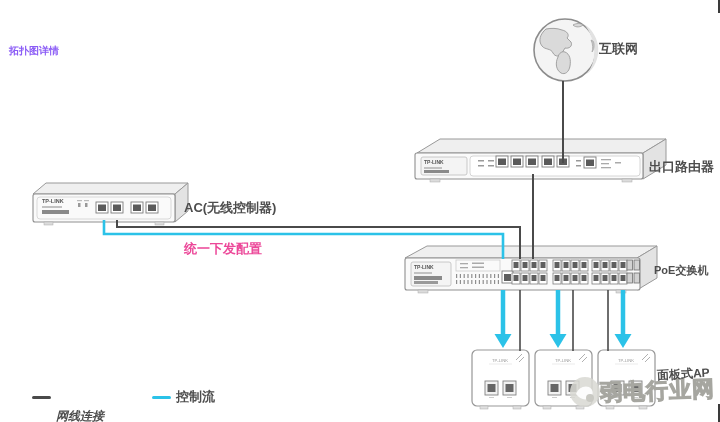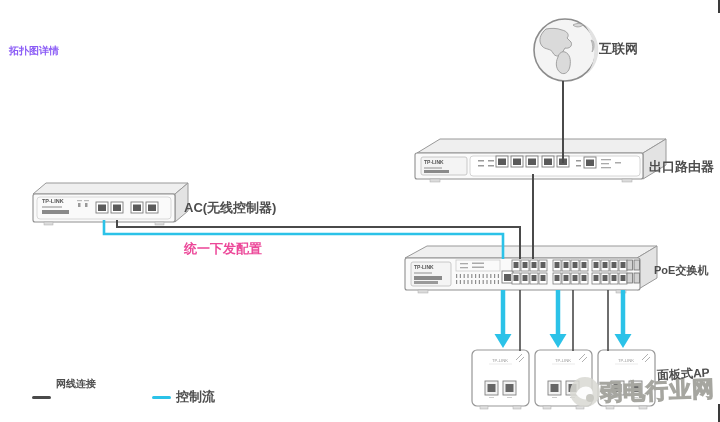--- a/index.html
+++ b/index.html
@@ -9,21 +9,21 @@
   #page-title{left:9px;top:45px;font-size:10px;color:#8b5cf6;}
   #internet-label{left:599px;top:42px;font-size:13px;}
   #router-label{left:649px;top:160px;font-size:13px;}
   #ac-label{left:184px;top:201px;font-size:13px;}
   #switch-label{left:654px;top:264px;font-size:11px;}
   #ap-label{left:657px;top:368px;font-size:12px;transform:rotate(-3deg);}
   #config-push{left:184px;top:242px;font-size:13px;color:#ec4899;}
   .legend-swatch{position:absolute;width:19px;height:3px;border-radius:2px;top:396px;}
   #legend-cable-swatch{left:32px;background:#4a4a4a;}
   #legend-control-swatch{left:152px;background:#2bc2e8;}
-  #legend-cable-label{left:56px;top:378px;font-size:10px;}
+  #legend-cable-label{left:56px;top:410px;font-size:12px;font-style:italic;}
   #legend-control-label{left:176px;top:390px;font-size:13px;}
   #watermark{position:absolute;left:566px;top:372px;width:154px;height:42px;pointer-events:none;}
   #watermark-text{position:absolute;left:34px;top:4px;font-size:22px;font-weight:700;
      letter-spacing:1px;color:#ecece8;-webkit-text-stroke:1.1px #a6a6a0;
      transform:rotate(-2deg);white-space:nowrap;}
   .edge-artifact{position:absolute;width:2px;background:#3a3a3a;right:0;}
   svg{position:absolute;left:0;top:0;}
 </style>
 </head>
 <body>

